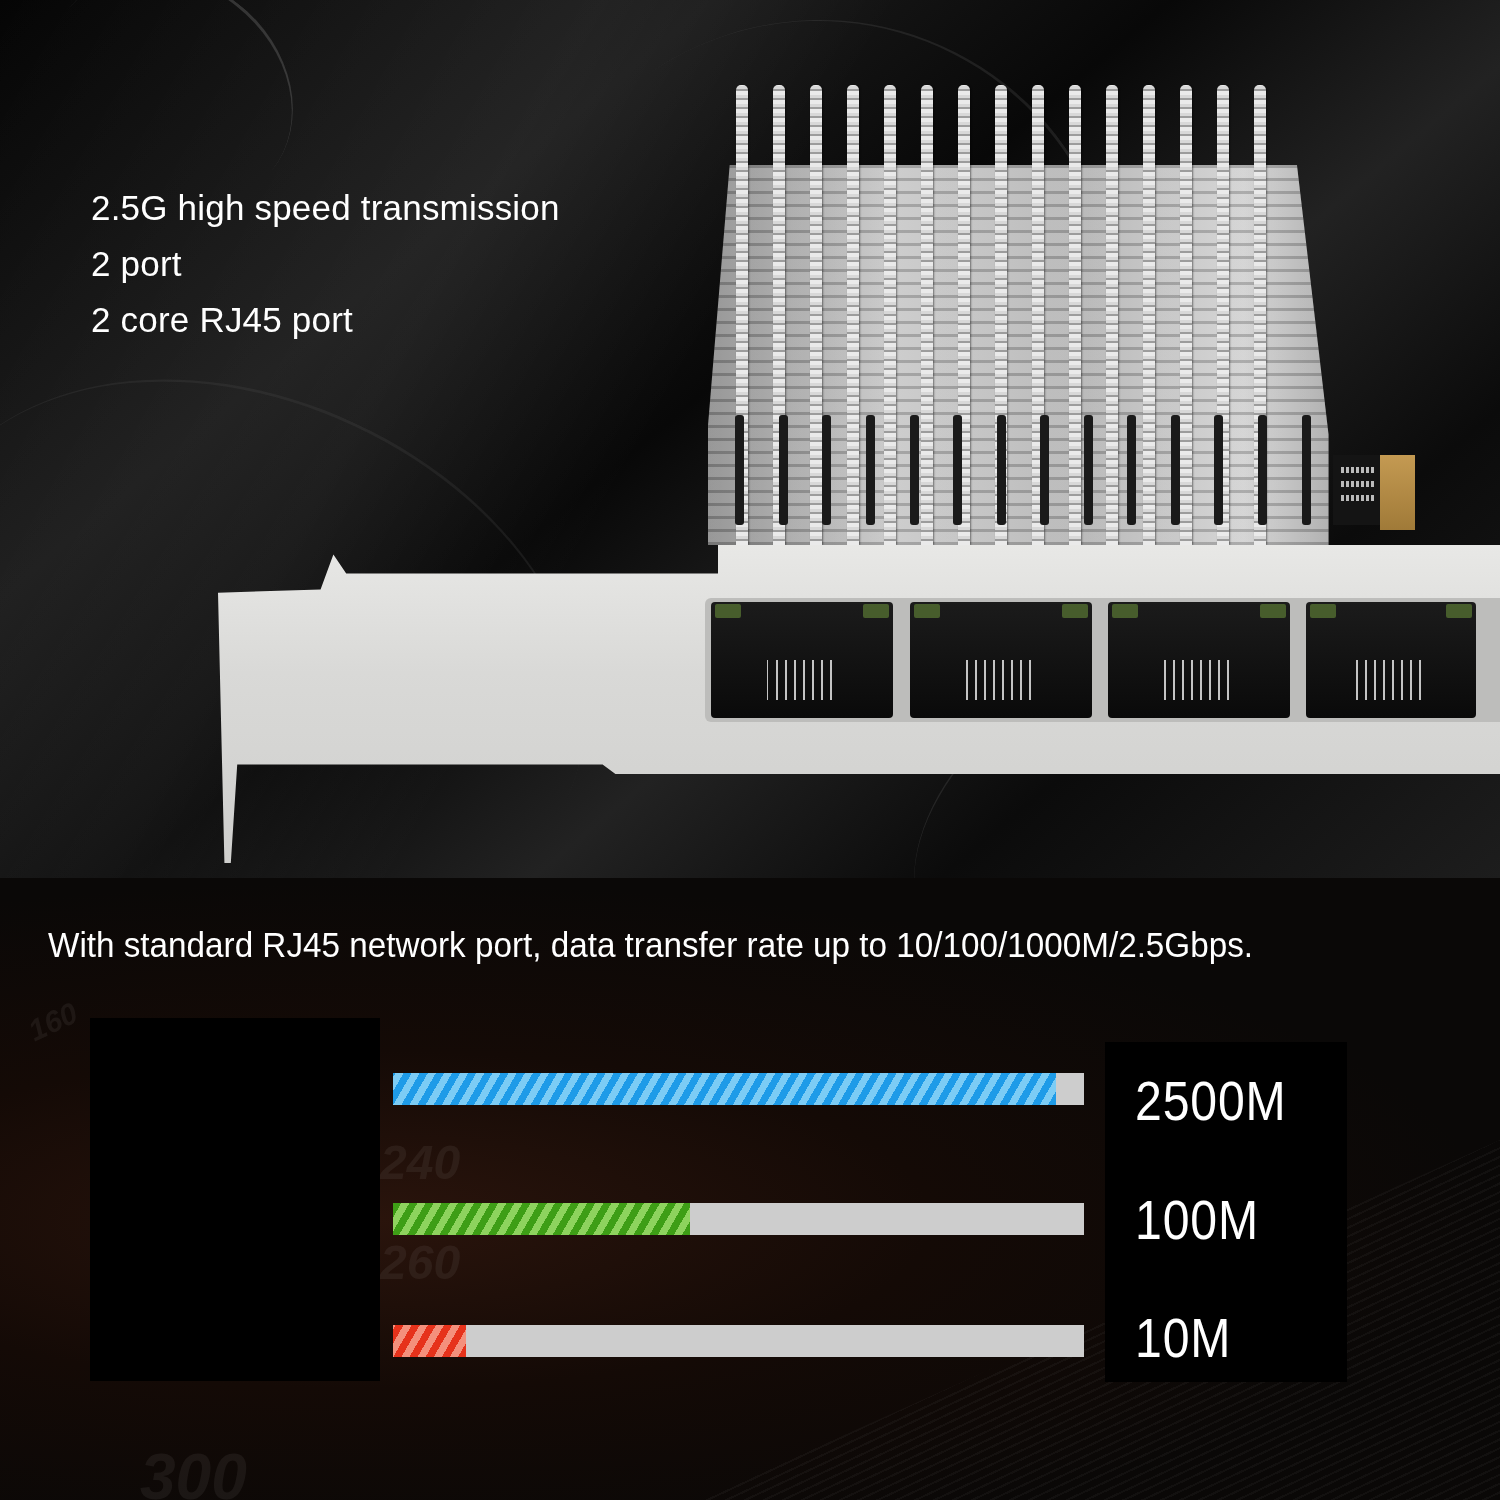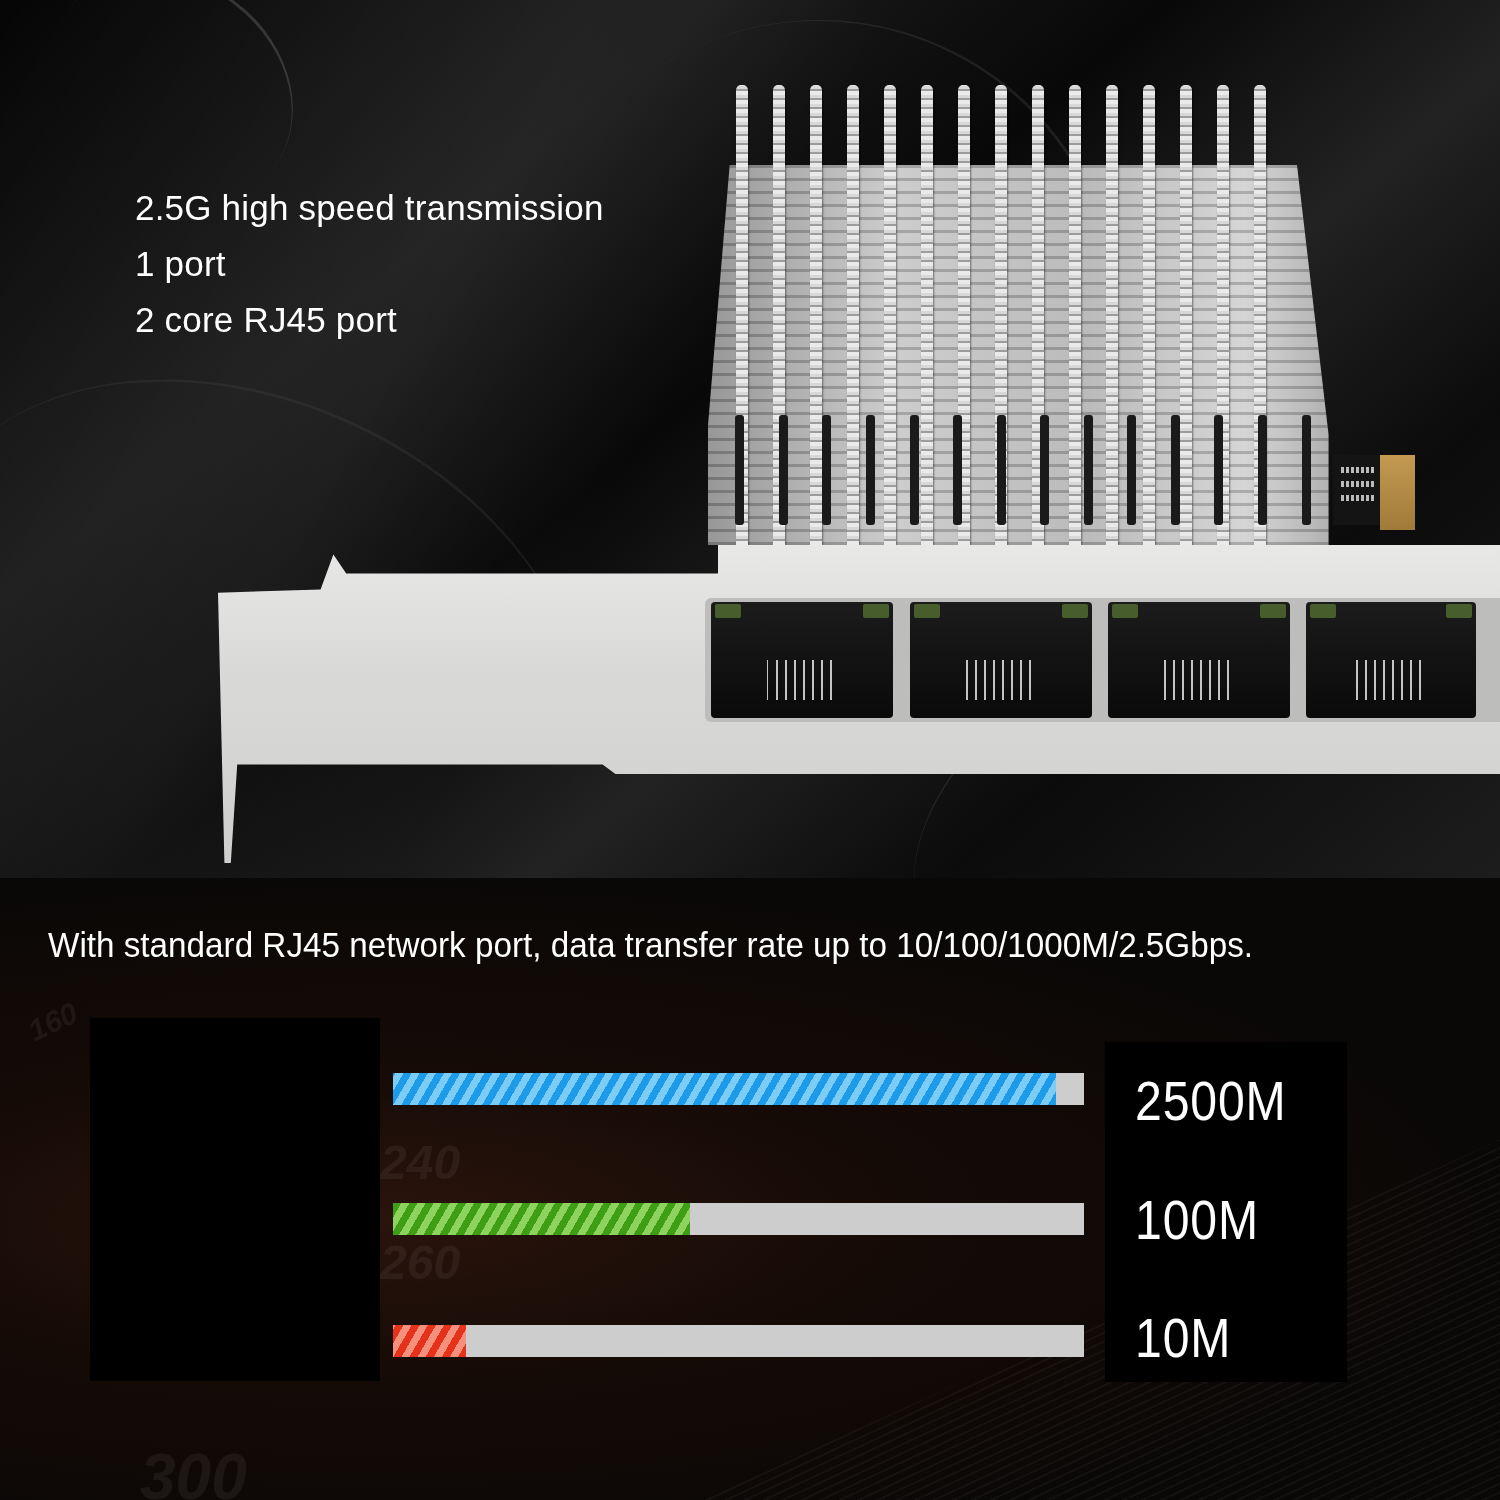--- a/index.html
+++ b/index.html
@@ -12,21 +12,21 @@
     background:
       linear-gradient(120deg, rgba(255,255,255,0) 0%, rgba(255,255,255,0.05) 30%, rgba(255,255,255,0) 45%),
       linear-gradient(140deg, #050505 0%, #1a1a1a 28%, #080808 46%, #222 62%, #0b0b0b 78%, #1d1d1d 100%);
   }
   .silk { position: absolute; border-radius: 50%; border-top: 3px solid rgba(120,120,120,0.35); }
   .silk.s1 { left: 40px; top: -20px; width: 260px; height: 220px; transform: rotate(38deg); }
   .silk.s2 { left: 520px; top: 20px; width: 600px; height: 600px; transform: rotate(55deg); border-top-color: rgba(90,90,90,0.25); }
   .silk.s3 { left: -100px; top: 400px; width: 700px; height: 500px; transform: rotate(25deg); border-top-color: rgba(80,80,80,0.22); }
   .silk.s4 { left: 900px; top: 600px; width: 700px; height: 400px; transform: rotate(-20deg); border-top-color: rgba(100,100,100,0.25); }
 
-  .features { position: absolute; left: 91px; top: 180px; margin-left: 44px; }
+  .features { position: absolute; left: 91px; top: 180px; }
   .features .feat { font-size: 35px; line-height: 56px; color: #fff; white-space: nowrap; letter-spacing: 0.2px; }
 
   
   .heatsink {
     position: absolute; left: 708px; top: 85px; width: 630px; height: 460px;
     clip-path: polygon(4.5% 0, 92% 0, 98.5% 76%, 98.5% 100%, 0 100%, 0 74%);
   }
   .heatsink .base {
     position: absolute; left: 0; top: 80px; width: 100%; height: 380px;
     background:
@@ -93,21 +93,21 @@
 <body>
 
 <section class="photo">
   <div class="silk s1"></div>
   <div class="silk s2"></div>
   <div class="silk s3"></div>
   <div class="silk s4"></div>
 
   <div class="features">
     <div class="feat">2.5G high speed transmission</div>
-    <div class="feat">1 port</div>
+    <div class="feat">2 port</div>
     <div class="feat">2 core RJ45 port</div>
   </div>
 </section>
 
 <div class="heatsink">
   <div class="base"></div>
   <div class="fins">
     <div class="fin"></div>
     <div class="fin"></div>
     <div class="fin"></div>

